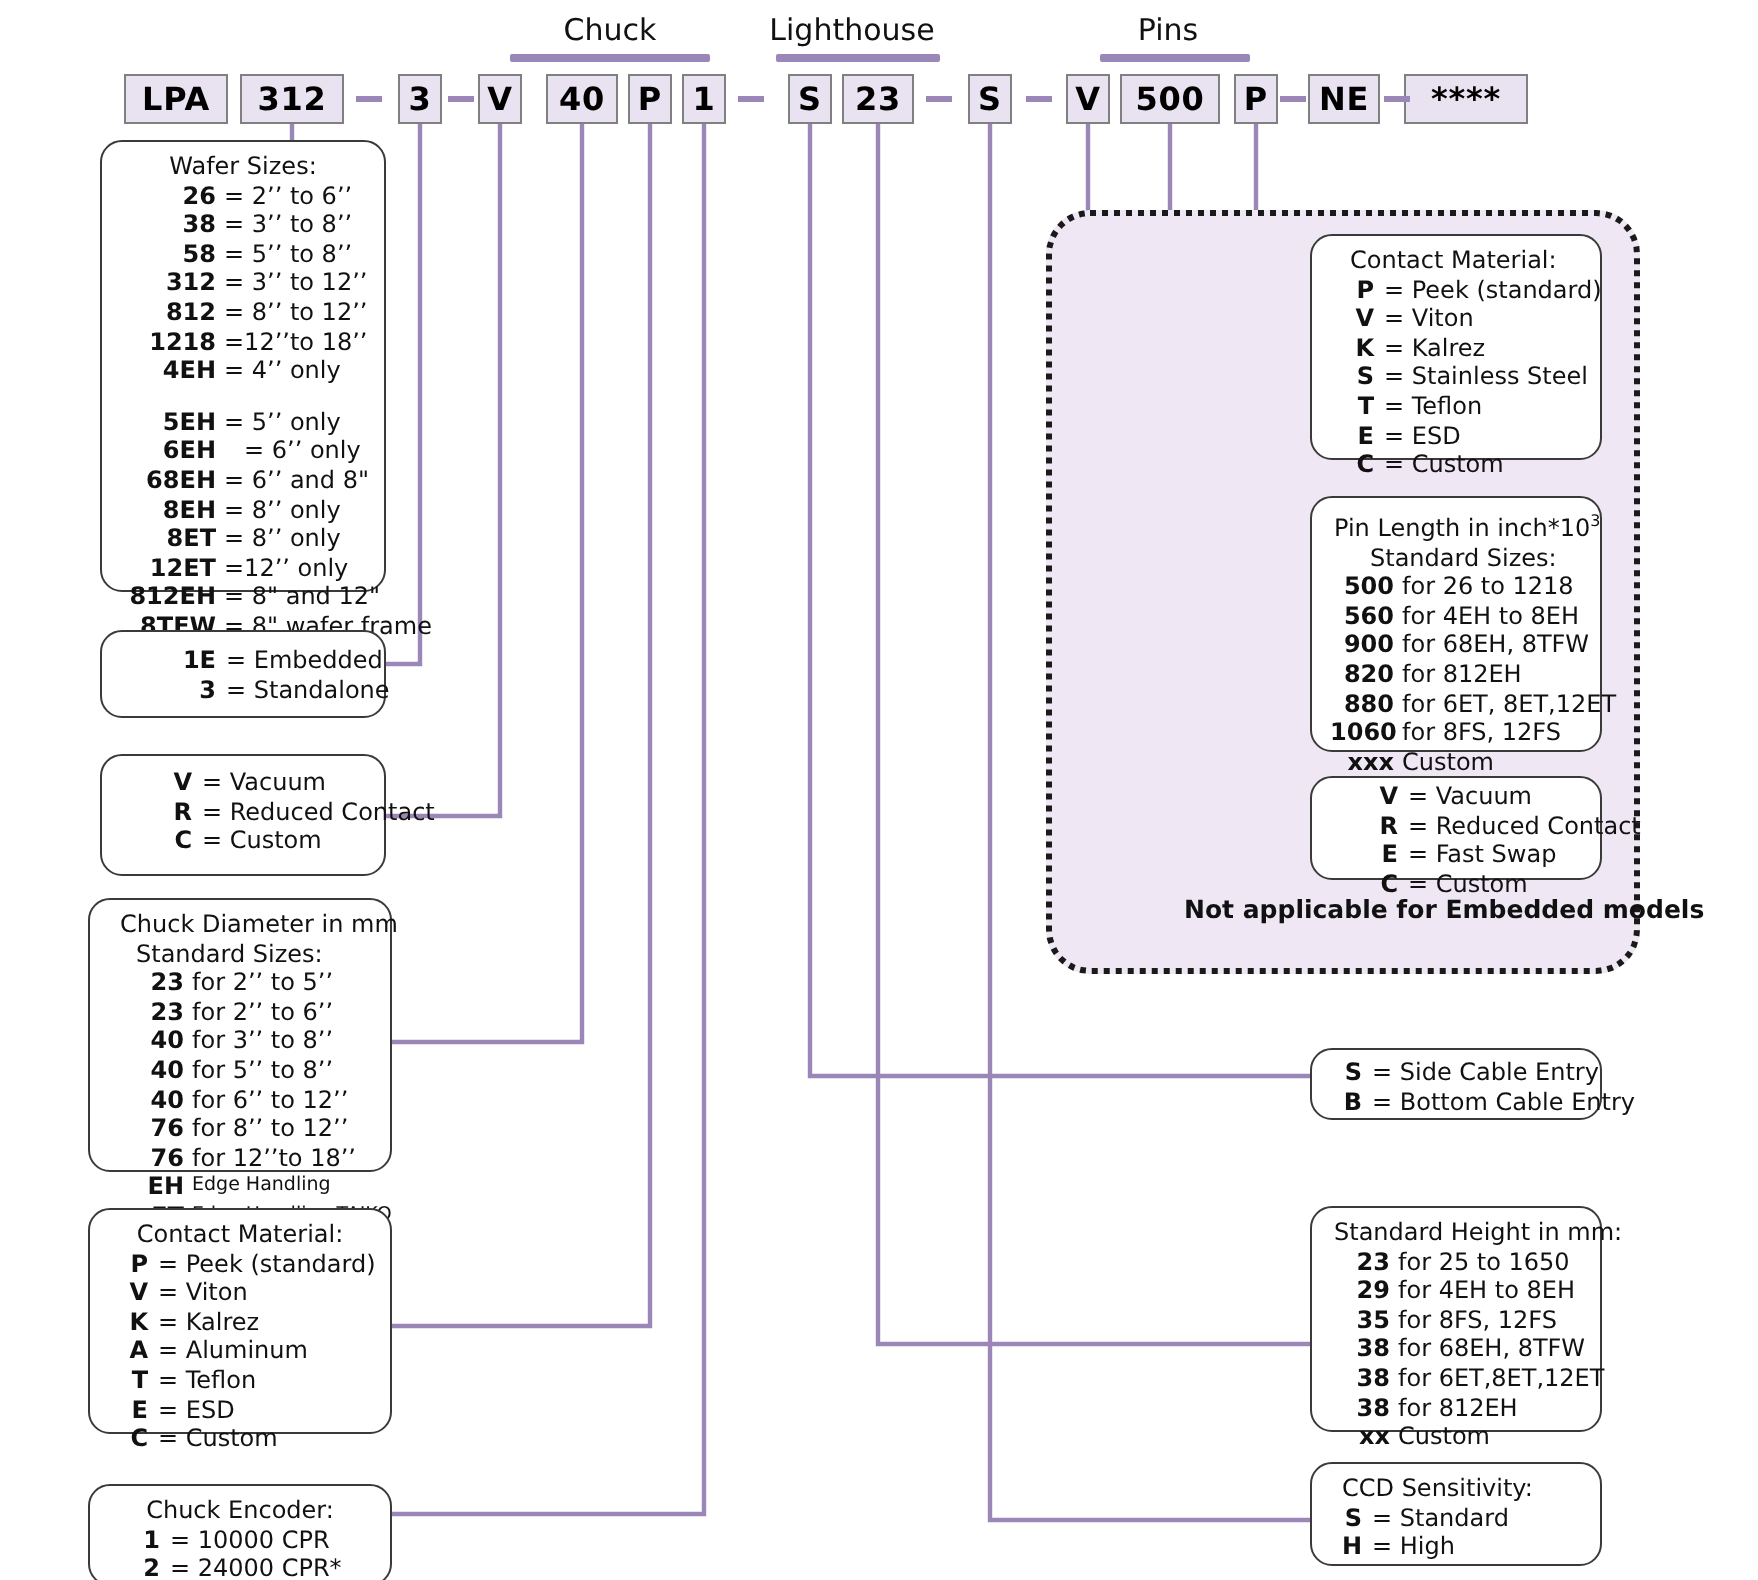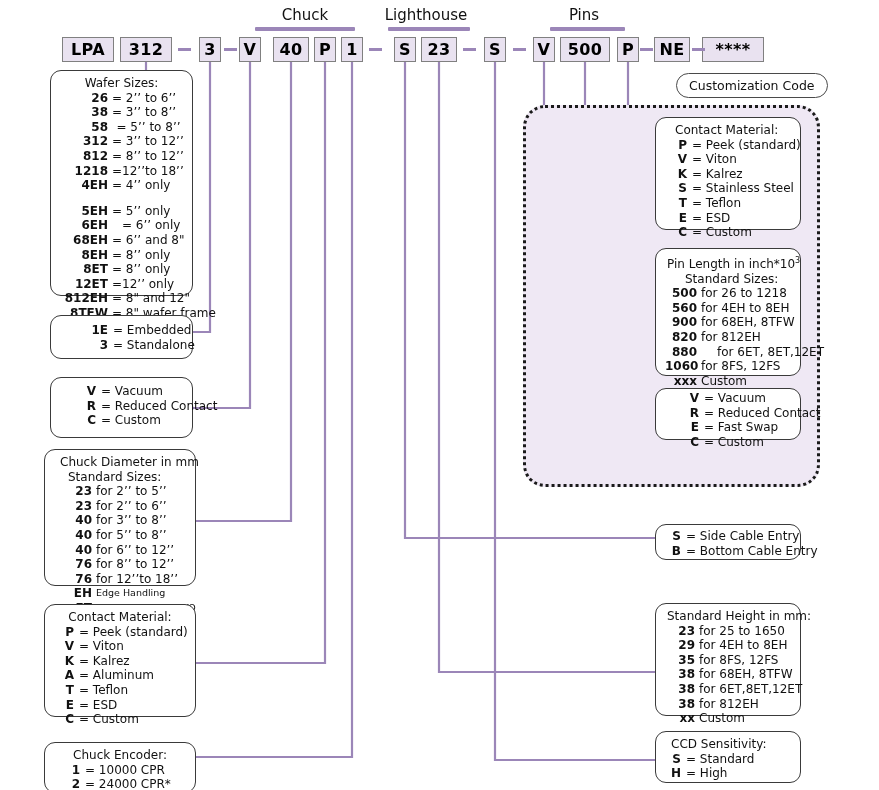--- a/index.html
+++ b/index.html
@@ -162,37 +162,37 @@
 
   <div class="dash" style="left:178px;top:48px;"></div>
   <div class="dash" style="left:224px;top:48px;"></div>
   <div class="dash" style="left:369px;top:48px;"></div>
   <div class="dash" style="left:463px;top:48px;"></div>
   <div class="dash" style="left:513px;top:48px;"></div>
   <div class="dash" style="left:640px;top:48px;"></div>
   <div class="dash" style="left:692px;top:48px;"></div>
 
   <div class="dotted-region" style="left:523px;top:105px;width:297px;height:382px;"></div>
-
-  <div class="pill" style="left:676px;top:73px;">Customization Code</div>
+  <div class="note-bold" style="left:592px;top:447px;">Not applicable for Embedded models</div>
+
 
   <div class="info" style="left:50px;top:70px;width:143px;height:226px;">
     <div class="hdr">Wafer Sizes:</div>
     <div class="rows" id="wafer-rows">
         <div class="r" style="padding-left: 4px;">
           <span class="k" style="width: 46px;">26</span>
           <span class="v" style="padding-left: 4px;">= 2’’ to  6’’</span>
         </div>
         <div class="r" style="padding-left: 4px;">
           <span class="k" style="width: 46px;">38</span>
           <span class="v" style="padding-left: 4px;">= 3’’ to  8’’</span>
         </div>
         <div class="r" style="padding-left: 4px;">
           <span class="k" style="width: 46px;">58</span>
-          <span class="v" style="padding-left: 4px; text-align: center;">= 5’’ to  8’’</span>
+          <span class="v" style="padding-left: 4px;">= 5’’ to  8’’</span>
         </div>
         <div class="r" style="padding-left: 4px;">
           <span class="k" style="width: 46px;">312</span>
           <span class="v" style="padding-left: 4px;">= 3’’ to 12’’</span>
         </div>
         <div class="r" style="padding-left: 4px;">
           <span class="k" style="width: 46px;">812</span>
           <span class="v" style="padding-left: 4px;">= 8’’ to 12’’</span>
         </div>
         <div class="r" style="padding-left: 4px;">
@@ -418,21 +418,21 @@
         <div class="r" style="padding-left: 2px;">
           <span class="k" style="width: 32px;">900</span>
           <span class="v" style="padding-left: 4px;">for 68EH, 8TFW</span>
         </div>
         <div class="r" style="padding-left: 2px;">
           <span class="k" style="width: 32px;">820</span>
           <span class="v" style="padding-left: 4px;">for 812EH</span>
         </div>
         <div class="r" style="padding-left: 2px;">
           <span class="k" style="width: 32px;">880</span>
-          <span class="v" style="padding-left: 20px;">for 6ET, 8ET,12ET</span>
+          <span class="v" style="padding-left: 4px;">for 6ET, 8ET,12ET</span>
         </div>
         <div class="r" style="padding-left: 2px;">
           <span class="k" style="width: 32px;">1060</span>
           <span class="v" style="padding-left: 4px;">for 8FS, 12FS</span>
         </div>
         <div class="r" style="padding-left: 2px;">
           <span class="k" style="width: 32px;">xxx</span>
           <span class="v" style="padding-left: 4px;">Custom</span>
         </div>
       </div>

